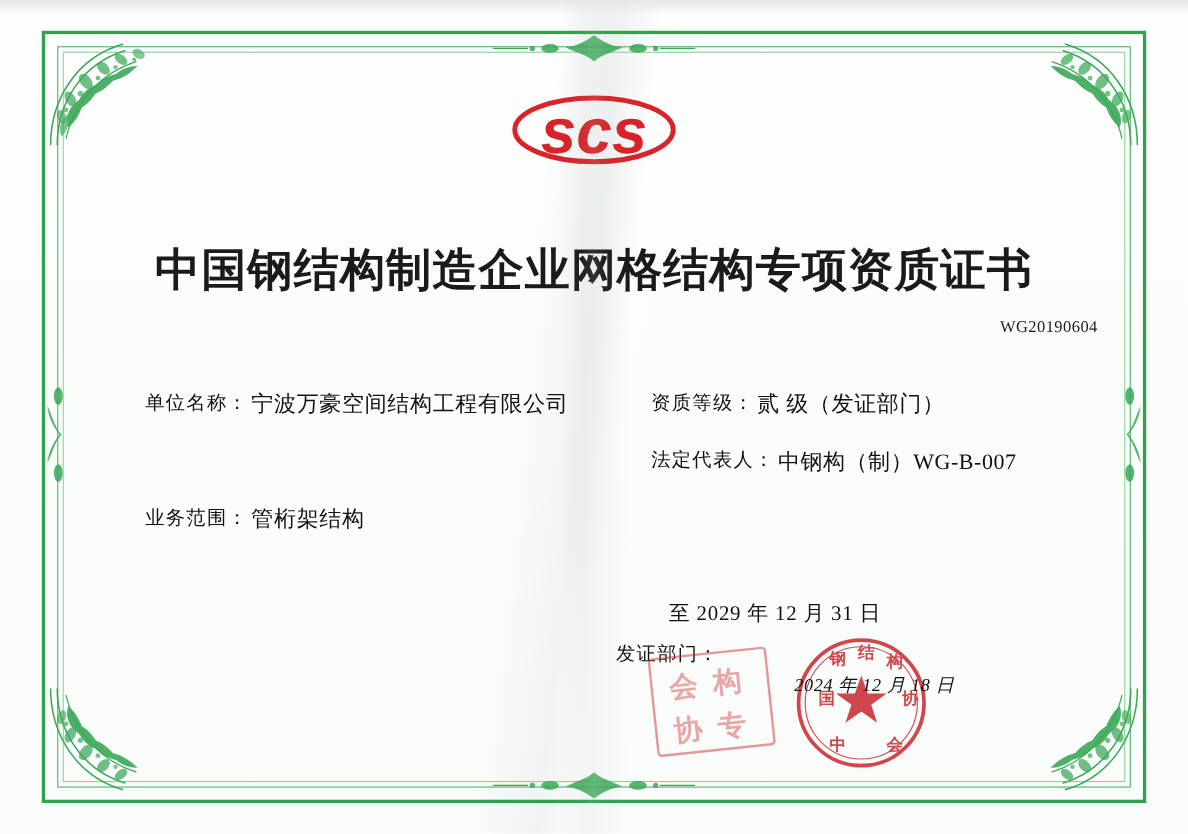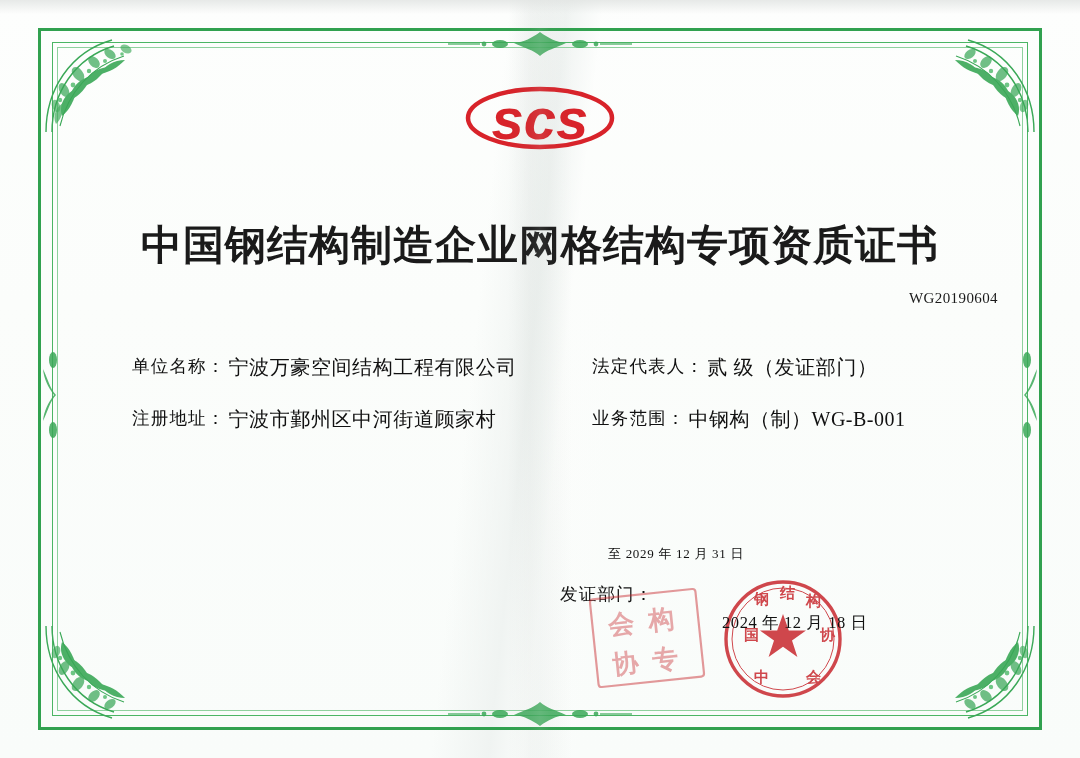--- a/index.html
+++ b/index.html
@@ -134,21 +134,21 @@
   }
   .val-num {
     font-family: "Liberation Serif", serif;
     letter-spacing: 0.5px;
   }
 
   .valid-second {
     position: absolute;
     left: 476px;
     top: 195px;
-    font-size: 13px;
+    font-size: 19px;
     letter-spacing: 0.7px;
     white-space: nowrap;
   }
 
   
   .issuer {
     position: absolute;
     left: 560px;
     top: 582px;
     font-size: 17.5px;
@@ -158,20 +158,21 @@
   }
   .issue-date {
     position: absolute;
     left: 722px;
     top: 612px;
     font-size: 16.5px;
     letter-spacing: 0.6px;
     color: #111;
     white-space: nowrap;
     z-index: 4;
+    font-style: italic;
   }
 
   .seal-round {
     position: absolute;
     left: 722px;
     top: 578px;
     width: 122px;
     height: 122px;
     z-index: 3;
     opacity: 0.82;
@@ -386,38 +387,38 @@
   <div class="cert-no">WG20190604</div>
 
   <div class="fields">
 
     <div class="row">
       <div class="col-left">
         <span class="lbl">单位名称：</span>
         <span class="val">宁波万豪空间结构工程有限公司</span>
       </div>
       <div class="col-right">
-        <span class="lbl">法定代表人：</span>
+        <span class="lbl">资质等级：</span>
         <span class="val">贰 级（发证部门）</span>
       </div>
     </div>
 
     <div class="row">
-      <div class="col-left">
-        <span class="lbl">注册地址：</span>
-        <span class="val">宁波市鄞州区中河街道顾家村</span>
-      </div>
       <div class="col-right">
-        <span class="lbl">业务范围：</span>
-        <span class="val val-num">中钢构（制）WG-B-001</span>
+        <span class="lbl">法定代表人：</span>
+        <span class="val val-num">中钢构（制）WG-B-007</span>
       </div>
     </div>
 
 
     <div class="row">
+      <div class="col-left">
+        <span class="lbl">业务范围：</span>
+        <span class="val">管桁架结构</span>
+      </div>
     </div>
 
     <div class="valid-second val-num">至 2029 年 12 月 31 日</div>
   </div>
 
   <div class="issuer">发证部门：</div>
   <div class="issue-date val-num">2024 年 12 月 18 日</div>
 
   <div class="seal-square">
     <svg viewBox="0 0 118 100" xmlns="http://www.w3.org/2000/svg">

